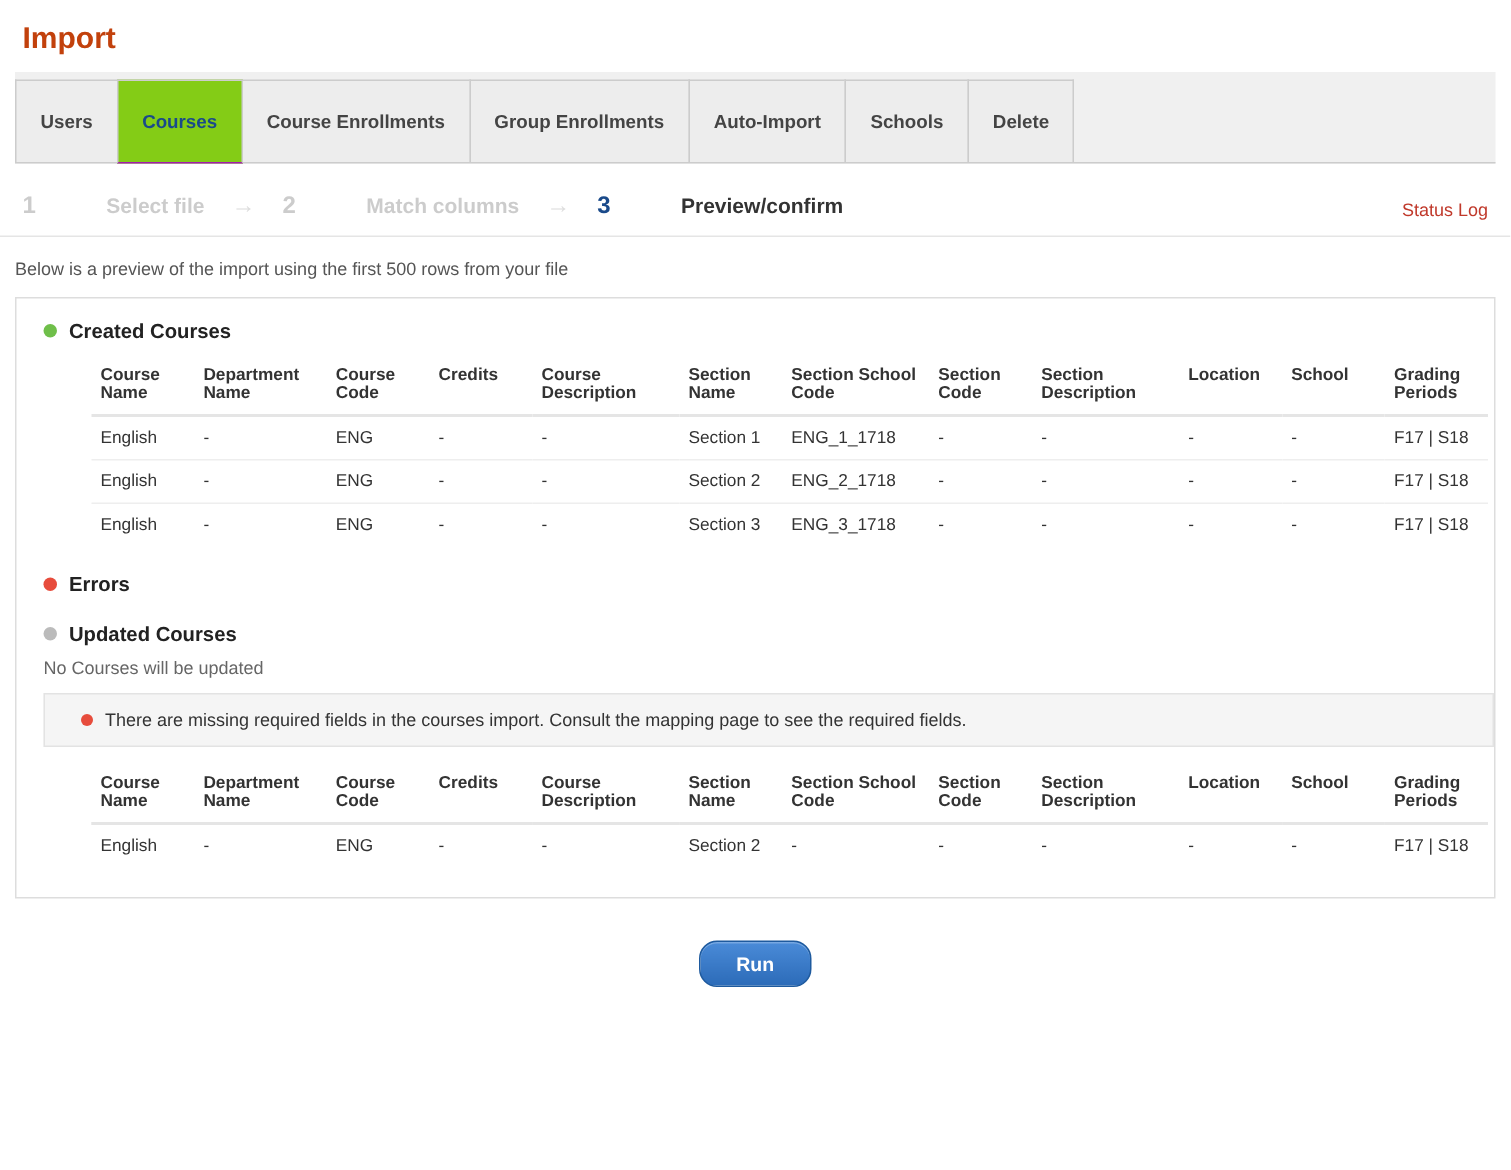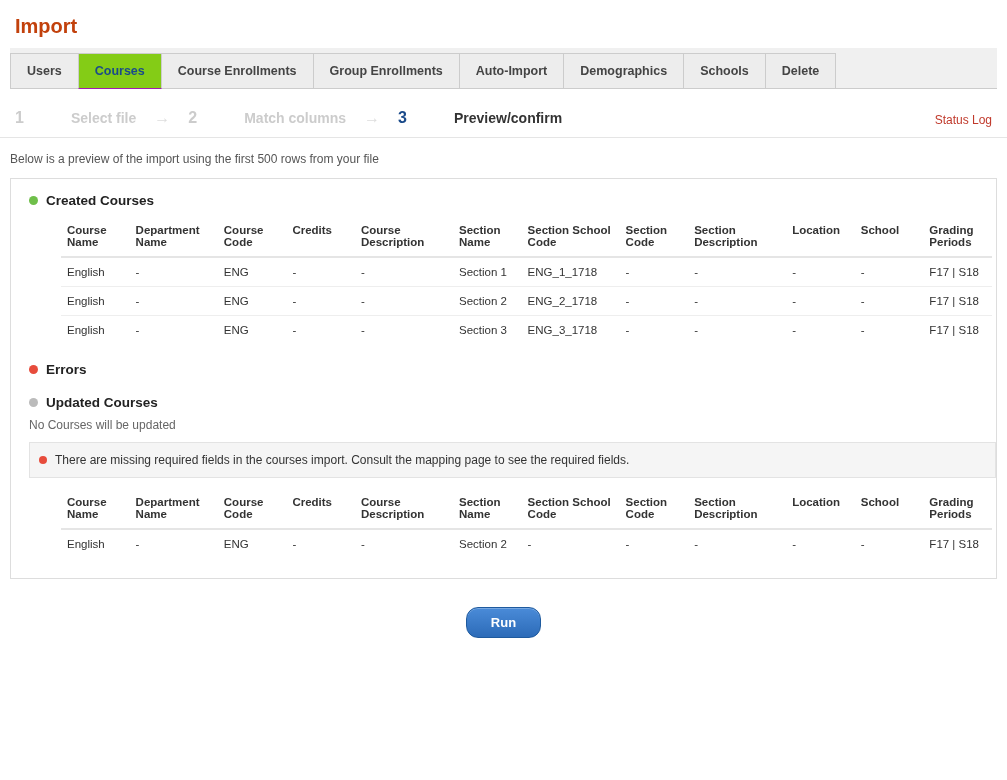--- a/index.html
+++ b/index.html
@@ -19,21 +19,21 @@
       color: #c2410c;
     }
     .tabs {
       display: flex;
       background: #f0f0f0;
       border-bottom: 1px solid #ccc;
       margin: 0 10px;
       padding-top: 5px;
     }
     .tab {
-      padding: 10px 16px;
+      padding: 20px 16px;
       font-size: 12.5px;
       font-weight: bold;
       color: #444;
       background: #ededed;
       border: 1px solid #ccc;
       border-bottom: none;
       margin-right: -1px;
       cursor: pointer;
       position: relative;
     }
@@ -116,21 +116,21 @@
       color: #222;
     }
     .section-note {
       color: #666;
       font-size: 12px;
       padding-left: 0;
     }
     .alert {
       background: #f5f5f5;
       border: 1px solid #e3e3e3;
-      padding: 10px 9px;
+      padding: 10px 24px;
       margin: 2px 0 10px 18px;
       display: flex;
       align-items: center;
     }
     .alert .dot { width: 8px; height: 8px; }
     .alert-text { color: #333; }
     table.data {
       border-collapse: collapse;
       width: calc(100% - 18px);
       margin-left: 32px;
@@ -179,21 +179,20 @@
 <div class="page-header">
   <h1>Import</h1>
 </div>
 
 <div class="tabs" id="tab-bar">
     <div class="tab">Users</div>
     <div class="tab active">Courses</div>
     <div class="tab">Course Enrollments</div>
     <div class="tab">Group Enrollments</div>
     <div class="tab">Auto-Import</div>
-    <div class="tab">Demographics</div>
     <div class="tab">Schools</div>
     <div class="tab">Delete</div>
   </div>
 
 <div class="wizard" id="wizard">
 <div class="step">
       <span class="step-num">1</span>
       <span class="step-label">Select file</span>
     </div>
     <span class="arrow">→</span>

